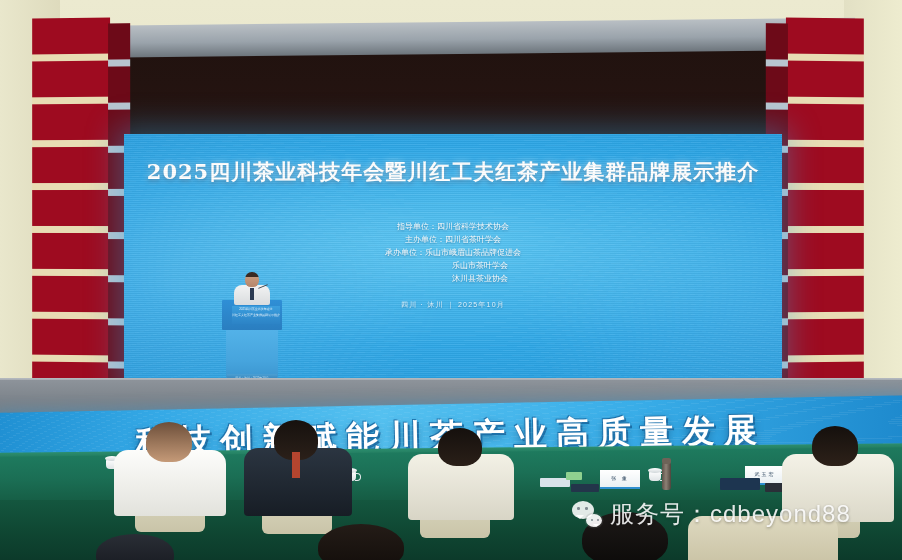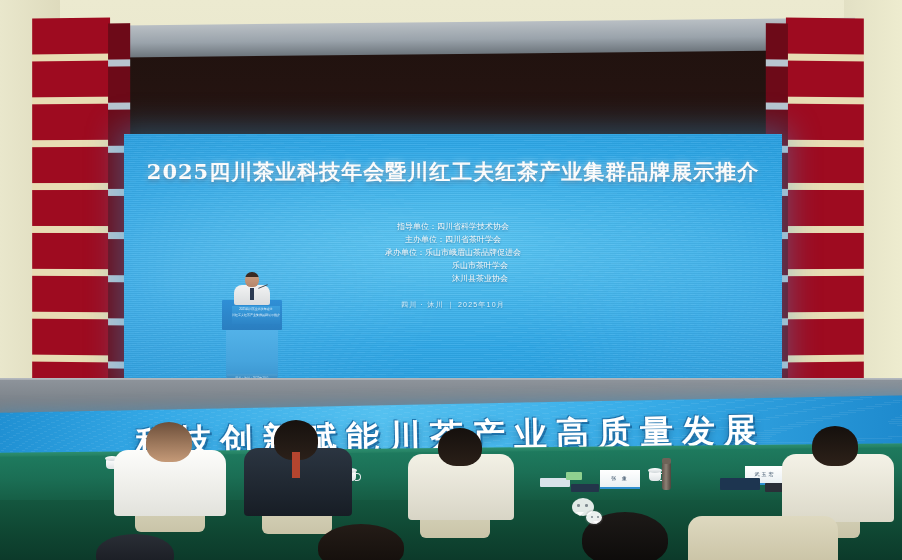--- a/index.html
+++ b/index.html
@@ -446,15 +446,16 @@
 
   <div class="watermark">
     <span class="wm-icon">
       <span class="b1"></span>
       <span class="b2"></span>
       <span class="wm-dot" style="left:5px;top:6px;"></span>
       <span class="wm-dot" style="left:13px;top:6px;"></span>
       <span class="wm-dot" style="right:9px;bottom:6px;"></span>
       <span class="wm-dot" style="right:3px;bottom:6px;"></span>
     </span>
+    <span>服务号：cdbeyond88</span>
   </div>
 
 </div>
 
 </body></html>

